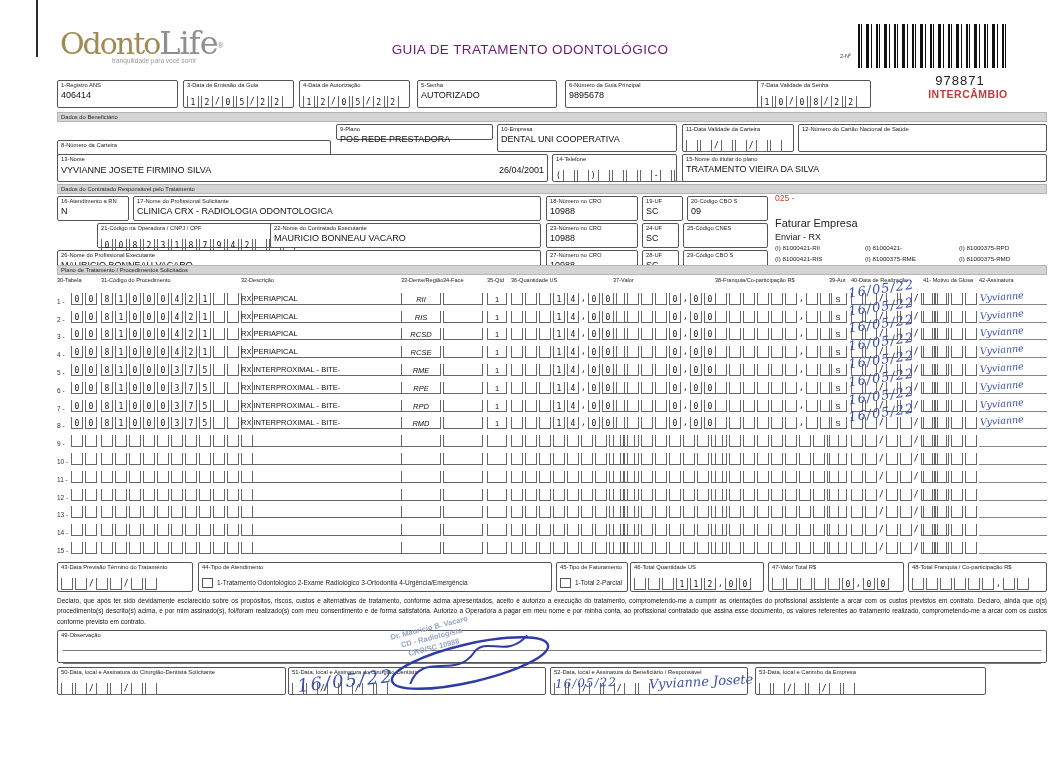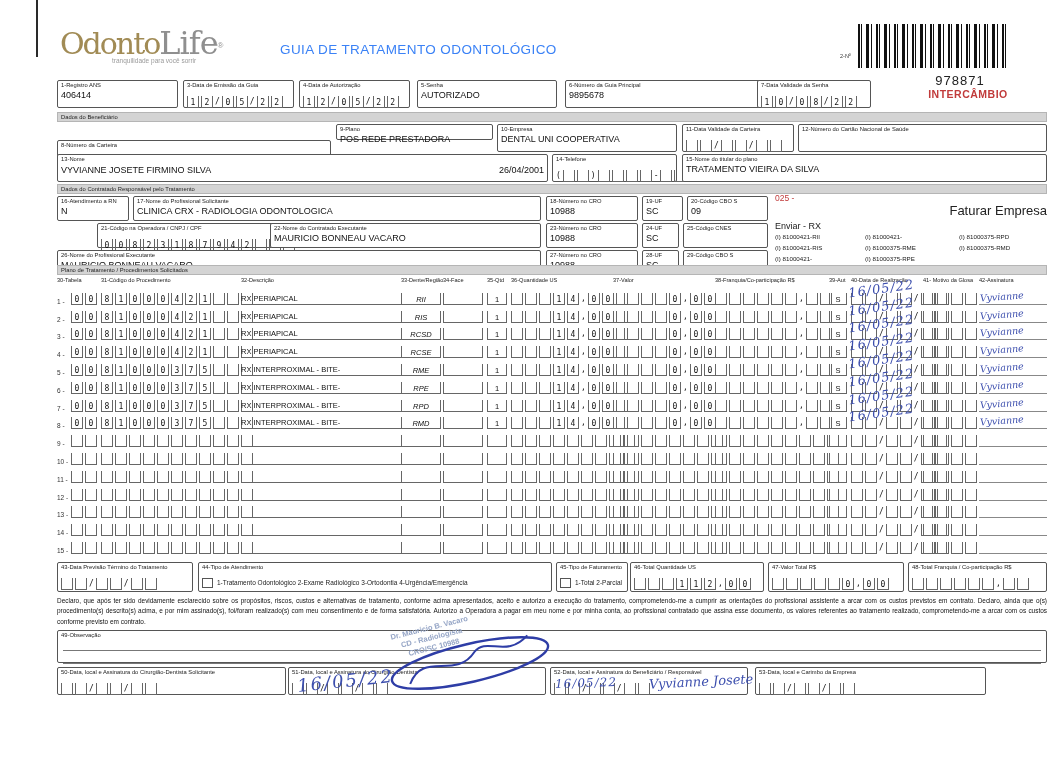--- a/index.html
+++ b/index.html
@@ -6,21 +6,21 @@
   .page{position:relative;width:1052px;height:765px;background:#ffffff;font-family:"Liberation Sans",sans-serif;color:#111;overflow:hidden;}
   .scanline{position:absolute;left:36px;top:0;width:2px;height:57px;background:#2a2a2a;}
 
   
   .logo{position:absolute;left:60px;top:24px;}
   .logo-odonto{font-family:"DejaVu Serif",serif;font-weight:normal;font-size:30px;color:#a18b55;letter-spacing:-2px;}
   .logo-life{font-family:"DejaVu Serif",serif;font-size:32px;color:#8f8f8f;letter-spacing:-1px;}
   .logo-reg{font-size:8px;color:#8f8f8f;vertical-align:super;}
   .logo-tag{font-size:6.5px;color:#9a9a9a;margin:-5px 0 0 52px;}
 
-  .title{position:absolute;left:280px;top:42px;width:500px;text-align:left;font-size:13.5px;color:#3b82f6;letter-spacing:.4px;}
+  .title{position:absolute;left:280px;top:42px;width:500px;text-align:center;font-size:13.5px;color:#701a75;letter-spacing:.4px;}
 
   .no2{position:absolute;left:840px;top:53px;font-size:5.5px;color:#333;}
   .barcode{position:absolute;left:858px;top:24px;width:152px;height:44px;
     background:repeating-linear-gradient(90deg,#111 0 2px,#fff 2px 3px,#111 3px 4px,#fff 4px 8px,#111 8px 11px,#fff 11px 13px,#111 13px 14px,#fff 14px 18px);}
   .bcnum{position:absolute;left:880px;top:73px;width:160px;text-align:center;font-size:13px;color:#222;letter-spacing:1px;}
   .intercambio{position:absolute;left:888px;top:88px;width:160px;text-align:center;font-size:10.5px;font-weight:bold;letter-spacing:.5px;}
 
   
   .fbox{position:absolute;border:1px solid #555;border-radius:2px;background:#fff;padding:1px 3px;box-sizing:border-box;}
   .flabel{font-size:5.8px;color:#222;white-space:nowrap;overflow:hidden;}
@@ -29,21 +29,21 @@
   .sbar{position:absolute;left:57px;width:990px;height:10px;background:#d4d4d4;border:1px solid #b5b5b5;font-size:5.8px;color:#222;padding:1px 3px;box-sizing:border-box;}
 
   
   .comb{margin-top:2px;white-space:nowrap;}
   .cc{display:inline-block;width:10px;height:11px;border-left:1px solid #666;border-right:1px solid #666;border-bottom:1px solid #666;margin-right:2px;font:8px "DejaVu Sans Mono",monospace;text-align:center;line-height:13px;vertical-align:bottom;}
   .cs{display:inline-block;margin-right:2px;font:8px "DejaVu Sans Mono",monospace;vertical-align:bottom;line-height:13px;}
 
   
   .annot{position:absolute;left:775px;top:193px;width:272px;}
   .ann-code{font-size:8.5px;}
-  .ann-l1{font-size:13px;color:#222;margin-top:0;text-align:right;}
+  .ann-l1{font-size:11px;color:#222;margin-top:14px;}
   .ann-l2{font-size:9px;color:#222;margin-top:3px;}
   .ann-grid{display:grid;grid-template-columns:90px 94px 88px;font-size:6.2px;color:#222;row-gap:4px;margin-top:2px;}
 
   
   .ttable{position:absolute;left:57px;top:277px;width:990px;}
   .thead{display:flex;font-size:5.6px;color:#222;height:12px;align-items:flex-start;}
   .thead span{white-space:nowrap;overflow:visible;}
   .trow{display:flex;height:17.8px;align-items:flex-end;padding-bottom:2px;box-sizing:border-box;}
   .col-n{width:14px;font-size:6.5px;color:#333;}
   .col-tab{width:30px;}

